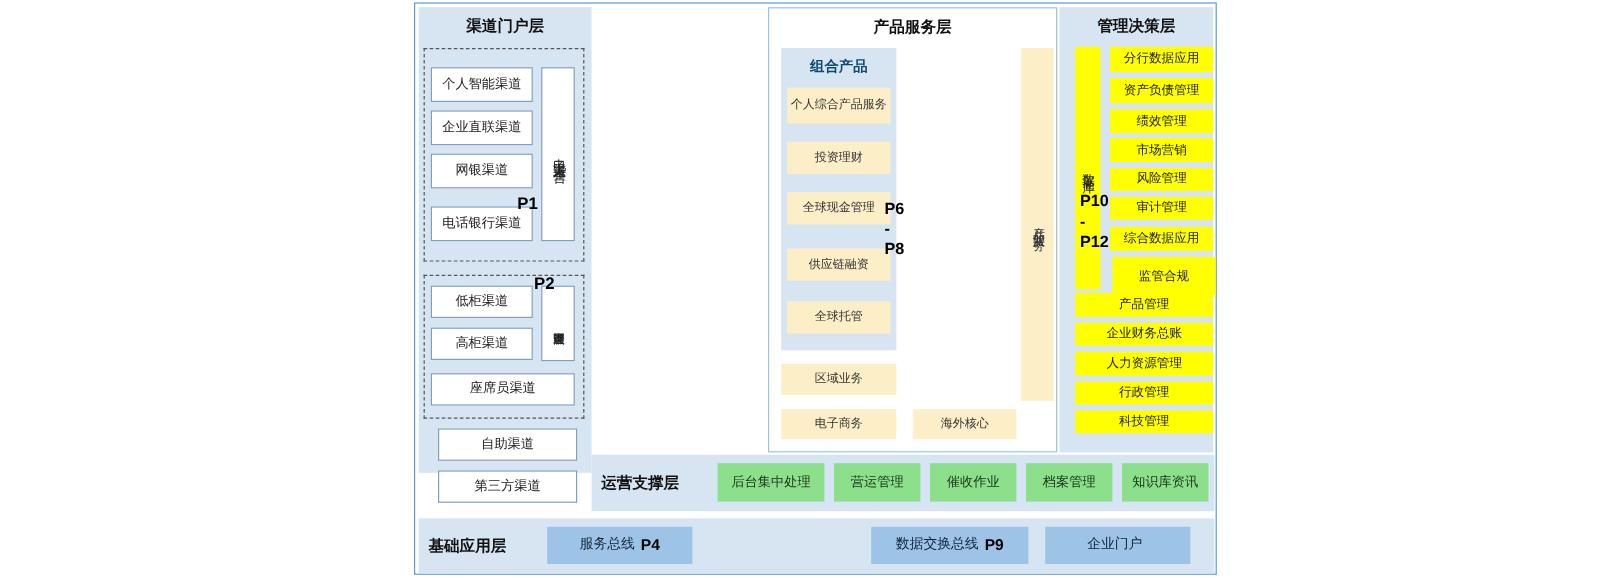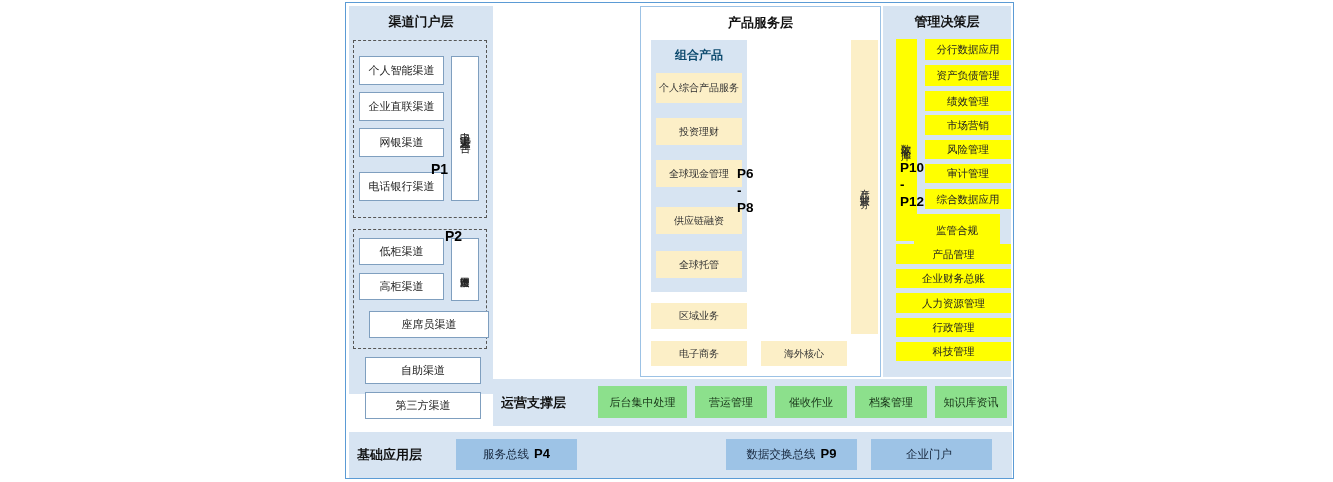--- a/index.html
+++ b/index.html
@@ -43,21 +43,21 @@
         <div class="bx wbox" style="left:5px;top:87px;width:85px;height:29px">网银渠道</div>
         <div class="bx wbox" style="left:5px;top:131px;width:85px;height:29px">电话银行渠道</div>
         <div class="bx wbox vtext" style="left:97px;top:15px;width:28px;height:145px">电子渠道整合</div>
       </div>
       <div class="plabel" style="left:82px;top:155px">P1</div>
 
       <div class="dashed" style="left:4px;top:223px;width:134px;height:120px">
         <div class="bx wbox" style="left:5px;top:8px;width:85px;height:27px">低柜渠道</div>
         <div class="bx wbox" style="left:5px;top:43px;width:85px;height:27px">高柜渠道</div>
         <div class="bx wbox vtext tight" style="left:97px;top:8px;width:28px;height:63px">网点渠道管理</div>
-        <div class="bx wbox" style="left:15px;top:81px;width:120px;height:27px">座席员渠道</div>
+        <div class="bx wbox" style="left:5px;top:81px;width:120px;height:27px">座席员渠道</div>
       </div>
       <div class="plabel" style="left:96px;top:222px">P2</div>
 
       <div class="bx wbox" style="left:16px;top:351px;width:116px;height:27px">自助渠道</div>
       <div class="bx wbox" style="left:16px;top:386px;width:116px;height:27px">第三方渠道</div>
     </section>
 
 
     <section class="panel white-panel" style="left:294px;top:3px;width:241px;height:371px">
       <h3 class="ptitle">产品服务层</h3>
@@ -91,21 +91,21 @@
 -
 P12</div>
 
       <div class="bx ybox" style="left:42px;top:33px;width:86px;height:21px">分行数据应用</div>
       <div class="bx ybox" style="left:42px;top:59px;width:86px;height:21px">资产负债管理</div>
       <div class="bx ybox" style="left:42px;top:85px;width:86px;height:20px">绩效管理</div>
       <div class="bx ybox" style="left:42px;top:109px;width:86px;height:20px">市场营销</div>
       <div class="bx ybox" style="left:42px;top:134px;width:86px;height:19px">风险管理</div>
       <div class="bx ybox" style="left:42px;top:158px;width:86px;height:19px">审计管理</div>
       <div class="bx ybox" style="left:42px;top:183px;width:86px;height:20px">综合数据应用</div>
-      <div class="bx ybox" style="left:31px;top:208px;width:86px;height:32px">监管合规</div>
+      <div class="bx ybox" style="left:44px;top:208px;width:86px;height:32px">监管合规</div>
 
       <div class="bx ybox" style="left:13px;top:238px;width:115px;height:20px">产品管理</div>
       <div class="bx ybox" style="left:13px;top:263px;width:115px;height:19px">企业财务总账</div>
       <div class="bx ybox" style="left:13px;top:287px;width:115px;height:20px">人力资源管理</div>
       <div class="bx ybox" style="left:13px;top:312px;width:115px;height:19px">行政管理</div>
       <div class="bx ybox" style="left:13px;top:336px;width:115px;height:19px">科技管理</div>
     </section>
 
     <section class="panel blue" style="left:147px;top:376px;width:519px;height:47px">
       <h3 class="bandtitle">运营支撑层</h3>

